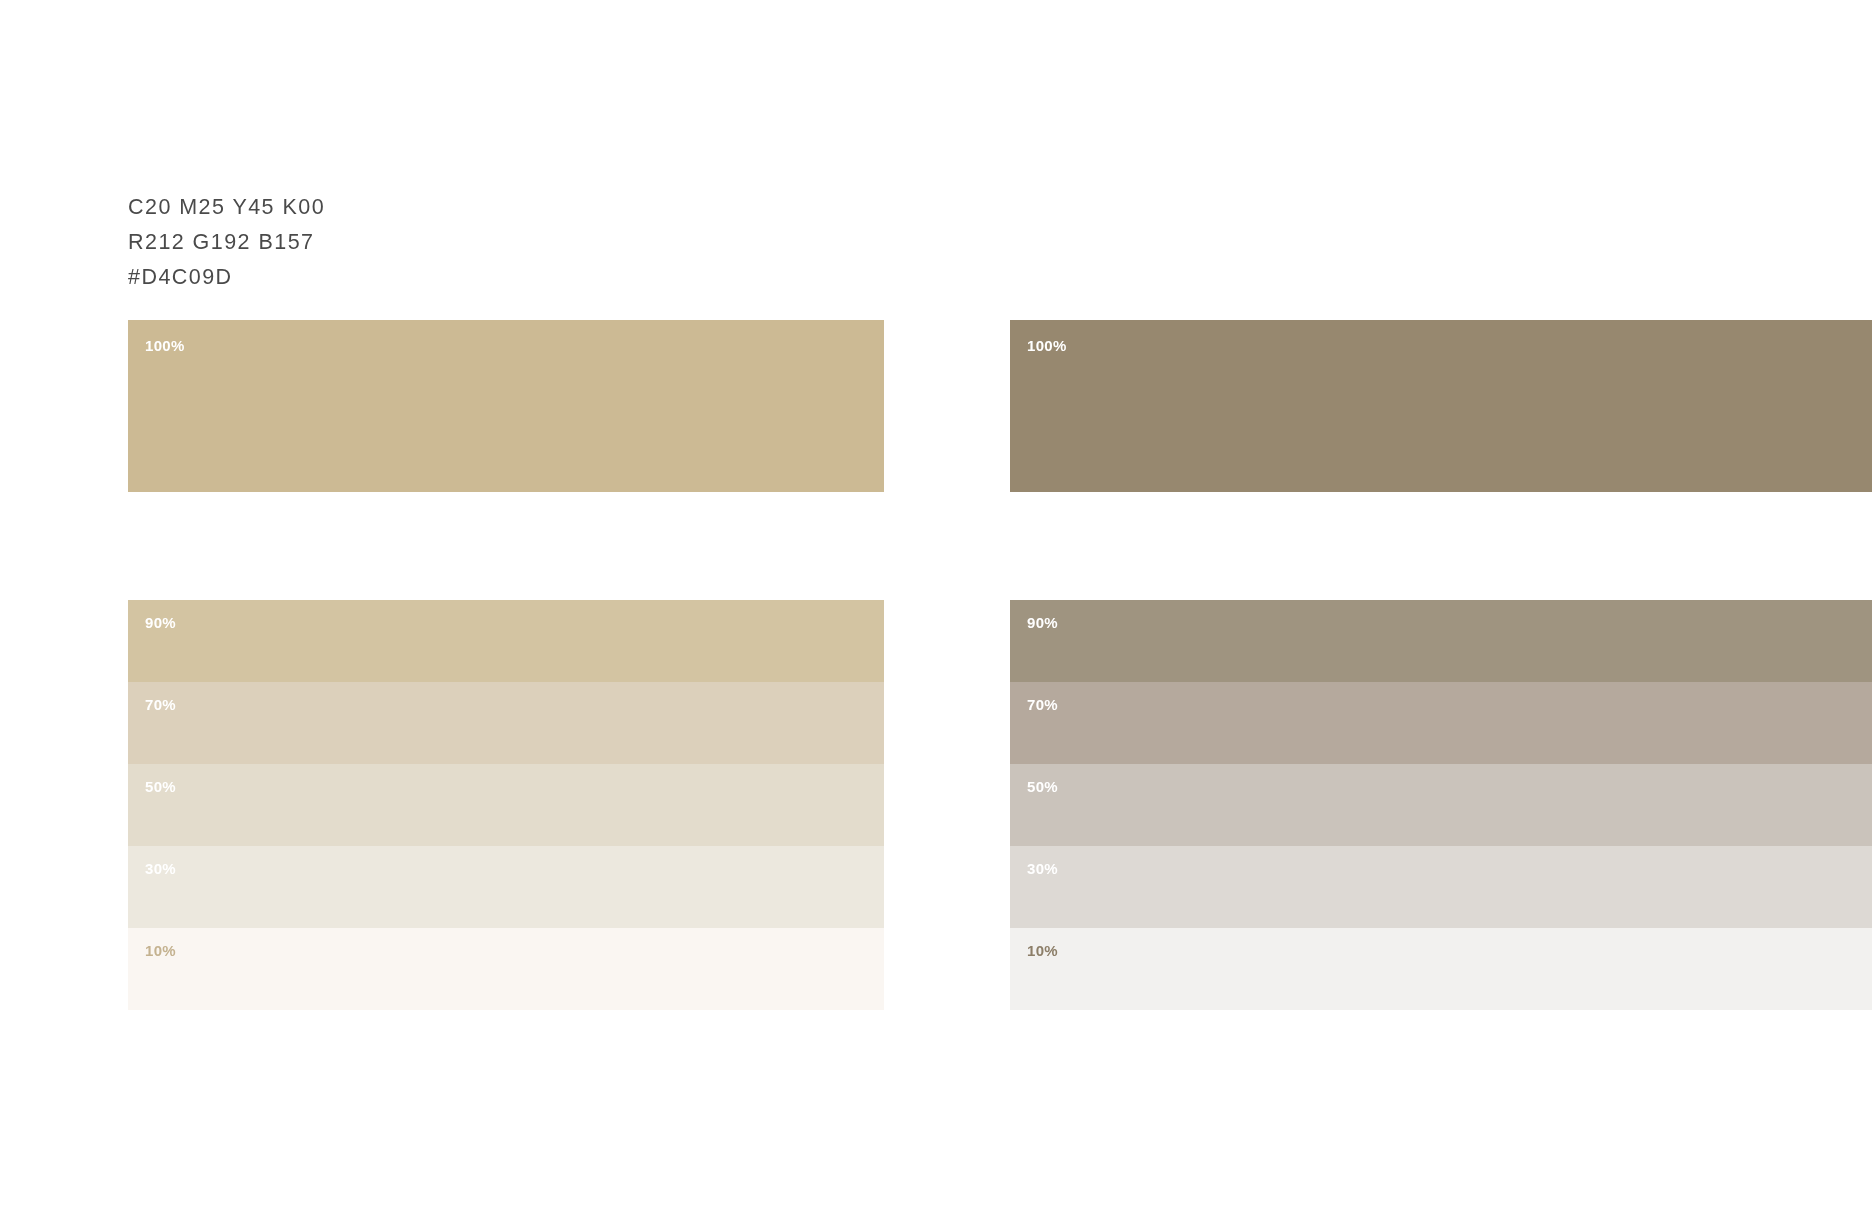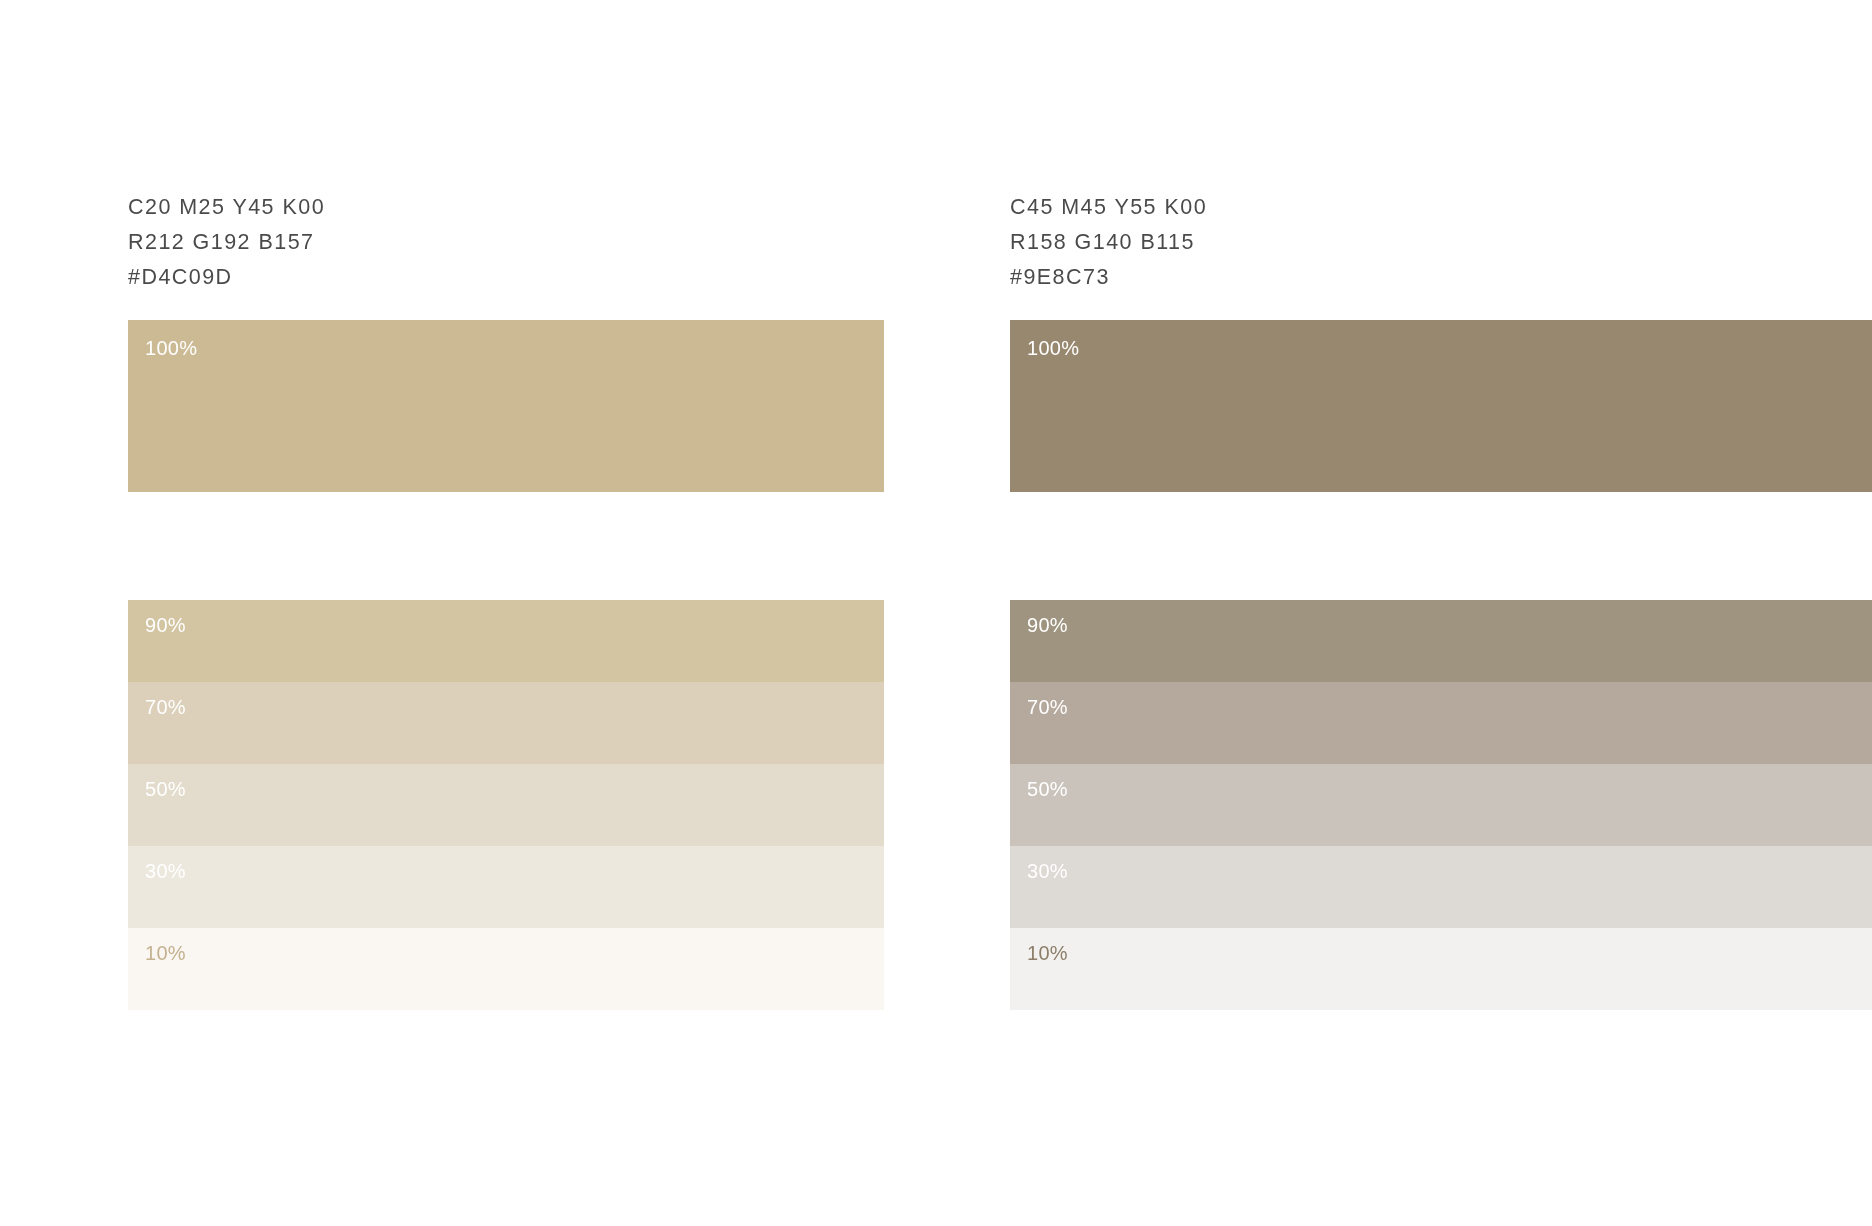--- a/index.html
+++ b/index.html
@@ -69,24 +69,24 @@
     position: relative;
     height: 82px;
     width: 100%;
   }
 
   
   .pct-label {
     position: absolute;
     top: 15px;
     left: 17px;
-    font-size: 20px;
+    font-size: 15px;
     letter-spacing: 0.3px;
     color: #ffffff;
-    font-weight: 400;
+    font-weight: 700;
     line-height: 1;
   }
   .primary-swatch .pct-label {
     top: 18px;
     left: 17px;
   }
 </style>
 </head>
 <body style="background-color: rgb(255, 255, 255);">
 
@@ -119,25 +119,20 @@
       </div>
       <div class="tint-band" style="background-color: rgb(250, 246, 242);">
         <span class="pct-label" style="color: rgb(196, 178, 144);">10%</span>
       </div>
     </div>
 
   </div>
 
   <div class="swatch-column col-right">
 
-    <div class="spec-block">
-      <div class="spec-line">C45 M45 Y55 K00</div>
-      <div class="spec-line">R158 G140 B115</div>
-      <div class="spec-line">#9E8C73</div>
-    </div>
 
     <div class="primary-swatch" style="background-color: rgb(151, 136, 111);">
       <span class="pct-label" style="color: rgb(255, 255, 255);">100%</span>
     </div>
 
     <div class="tint-stack">
       <div class="tint-band" style="background-color: rgb(159, 148, 128);">
         <span class="pct-label" style="color: rgb(255, 255, 255);">90%</span>
       </div>
       <div class="tint-band" style="background-color: rgb(181, 169, 157);">

